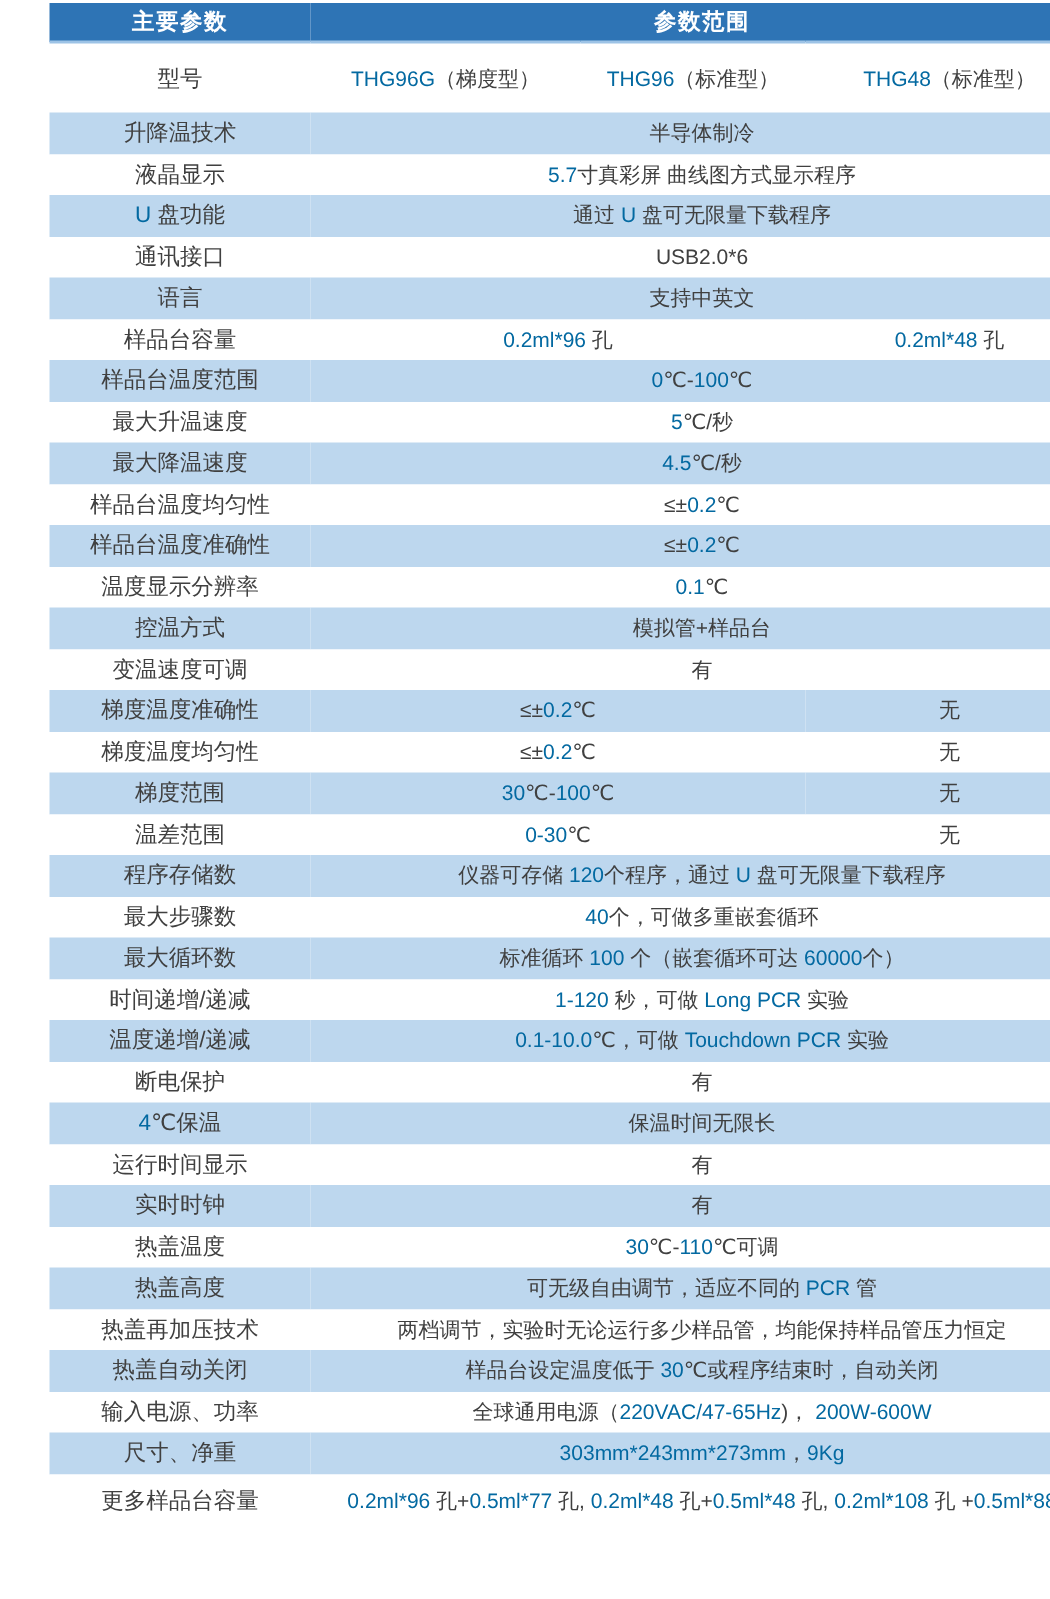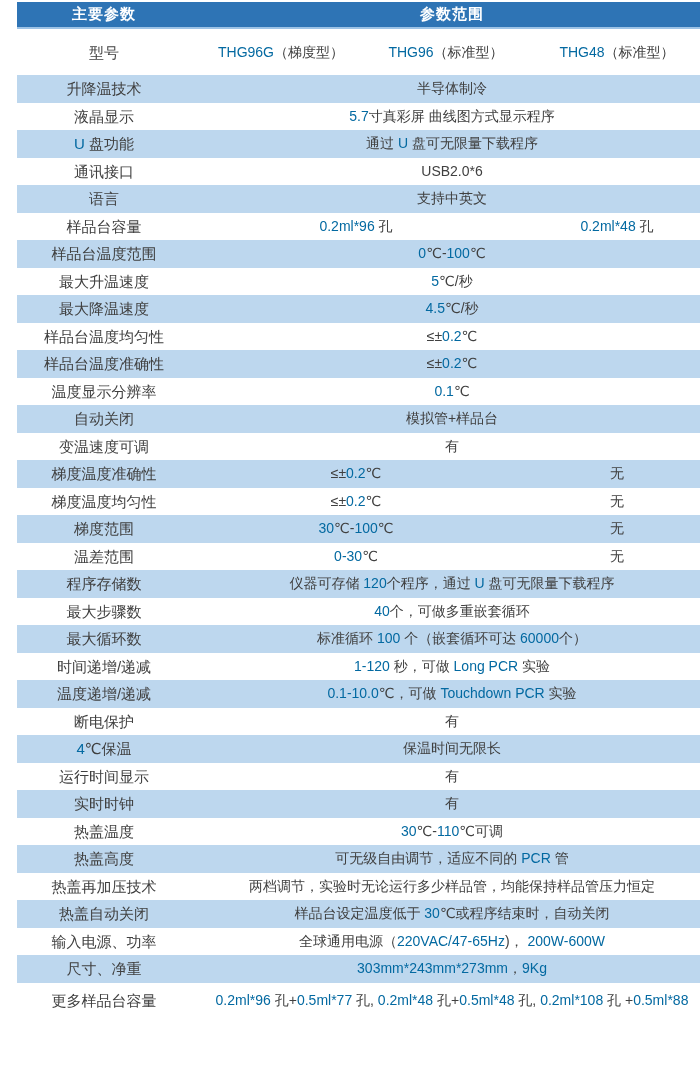--- a/index.html
+++ b/index.html
@@ -1,20 +1,20 @@
 <!DOCTYPE html>
 <html><head>
 <meta charset="utf-8">
 <style>
   html,body{margin:0;padding:0;background:#ffffff;}
   body{
     width:700px;height:1066px;overflow:hidden;
     font-family:"Liberation Sans","DejaVu Sans",sans-serif;
   }
-  .wrap{padding:2px 3px 0 17px;}
+  .wrap{padding:2px 3px 0 17px;margin-left:16px;}
   table.spec{
     border-collapse:collapse;
     table-layout:fixed;
     width:696px;
   }
   col.c1{width:174px;}
   col.c2{width:180px;}
   col.c3{width:150px;}
   col.c4{width:192px;}
   thead th{
@@ -112,21 +112,21 @@
     </tr>
     <tr>
       <td class="lbl colz">样品台温度准确性</td>
       <td class="val colz" colspan="3">≤±<span class="lat">0.2</span>℃</td>
     </tr>
     <tr>
       <td class="lbl colz">温度显示分辨率</td>
       <td class="val colz" colspan="3"><span class="lat">0.1</span>℃</td>
     </tr>
     <tr>
-      <td class="lbl colz">自动关闭</td>
+      <td class="lbl colz">控温方式</td>
       <td class="val colz" colspan="3">模拟管+样品台</td>
     </tr>
     <tr>
       <td class="lbl colz">变温速度可调</td>
       <td class="val colz" colspan="3">有</td>
     </tr>
     <tr>
       <td class="lbl colz">梯度温度准确性</td>
       <td class="val colz" colspan="2">≤±<span class="lat">0.2</span>℃</td>
       <td class="val colz">无</td>

